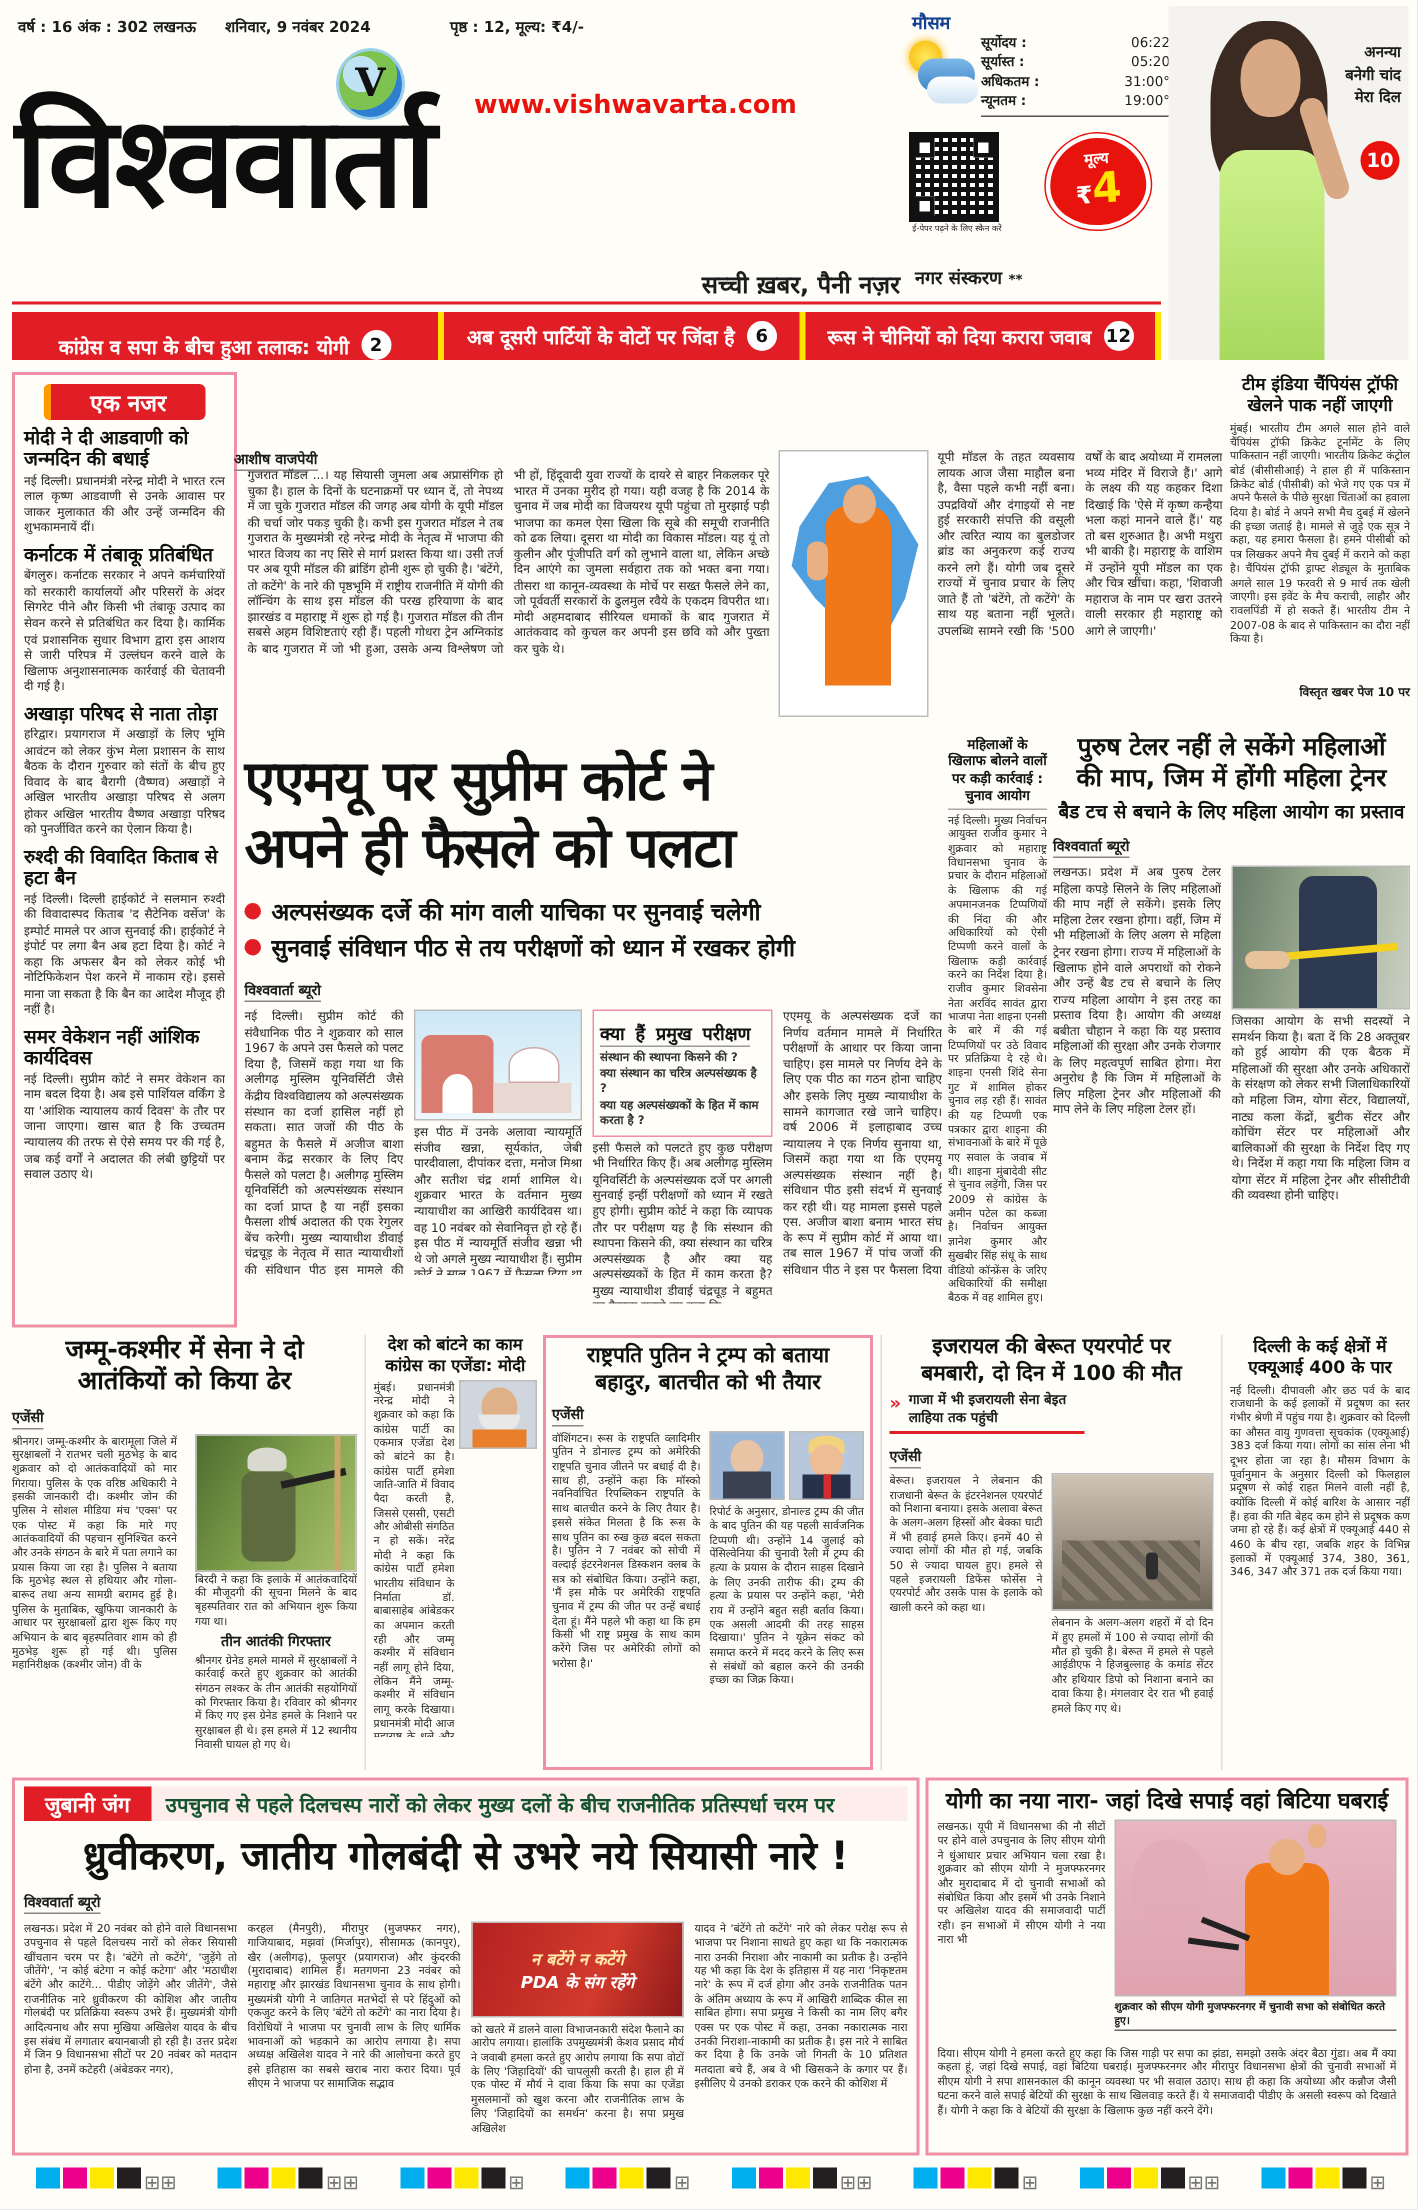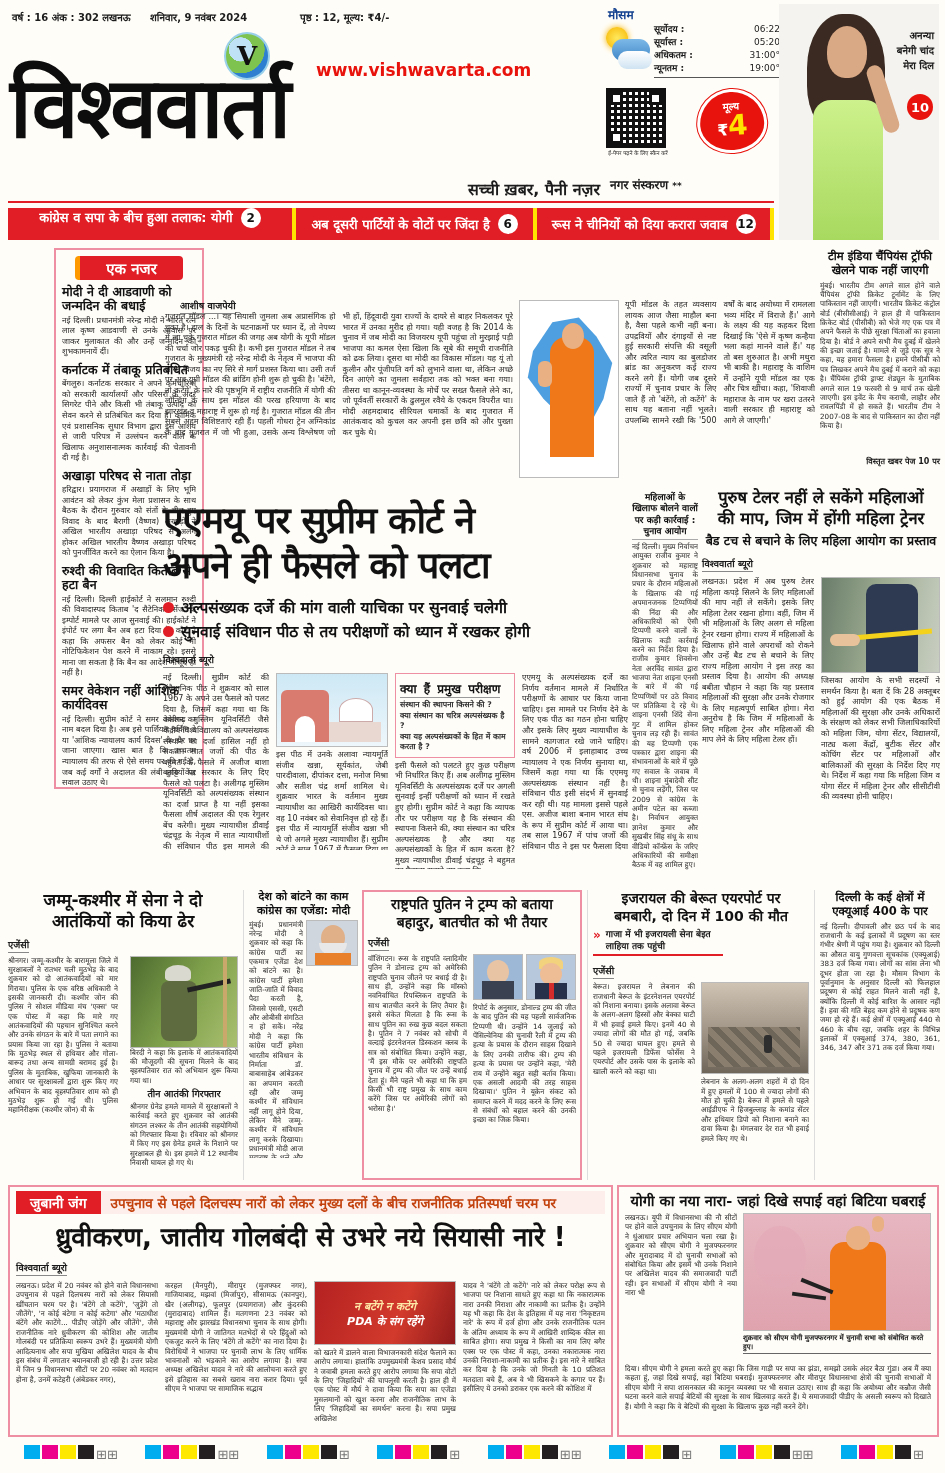--- a/index.html
+++ b/index.html
@@ -95,38 +95,38 @@
     <div style="position:absolute;left:96px;top:60px;width:16px;height:70px;border-radius:8px;background:#d9a884;transform:rotate(-18deg);"></div>
     <div style="position:absolute;right:5px;top:24px;text-align:right;font-size:10px;font-weight:bold;line-height:1.5;">
       <div>अनन्या</div>
       <div>बनेगी चांद</div>
       <div>मेरा दिल</div>
     </div>
     <div style="position:absolute;right:6px;top:90px;width:26px;height:26px;border-radius:50%;background:#e8130c;color:#fff;font-weight:bold;font-size:13px;display:flex;align-items:center;justify-content:center;">10</div>
   </div>
 
   <div class="abs" style="left:8px;top:208px;width:766px;height:32px;background:#e11d25;display:flex;align-items:stretch;">
-    <div style="flex:1.22;display:flex;align-items:flex-start;justify-content:center;gap:8px;color:#fff;font-weight:bold;font-size:13px;border-radius:12px;">
+    <div style="flex:1.22;display:flex;align-items:flex-end;justify-content:center;gap:8px;color:#fff;font-weight:bold;font-size:13px;border-radius:12px;">
         <span>कांग्रेस व सपा के बीच हुआ तलाक: योगी</span>
         <span class="circle-num" style="width:20px;height:20px;font-size:12px;">2</span>
       </div>
     <div class="tick-sep"></div>
     <div style="flex:1.02;display:flex;align-items:center;justify-content:center;gap:8px;color:#fff;font-weight:bold;font-size:13px;">
         <span>अब दूसरी पार्टियों के वोटों पर जिंदा है</span>
         <span class="circle-num" style="width:20px;height:20px;font-size:12px;">6</span>
       </div>
     <div class="tick-sep"></div>
     <div style="flex:1;display:flex;align-items:center;justify-content:center;gap:8px;color:#fff;font-weight:bold;font-size:13px;">
         <span>रूस ने चीनियों को दिया करारा जवाब</span>
         <span class="circle-num" style="width:20px;height:20px;font-size:12px;">12</span>
       </div>
     <div class="tick-sep"></div>
   </div>
 
-  <div class="abs pinkbox" style="left:8px;top:248px;width:150px;height:541px;padding:6px 6px;margin-left:46px;">
+  <div class="abs pinkbox" style="left:8px;top:248px;width:150px;height:637px;padding:6px 6px;">
     <div style="background:#e11d25;border-left:5px solid #ff9900;color:#fff;font-weight:bold;font-size:15px;text-align:center;border-radius:4px;width:108px;margin:0 auto 5px;padding:2px 0;">एक नजर</div>
     <div>
         <div class="hl" style="font-size:12.5px;line-height:1.15;margin:3px 0 2px;">मोदी ने दी आडवाणी को जन्मदिन की बधाई</div>
         <div class="bt">नई दिल्ली। प्रधानमंत्री नरेन्द्र मोदी ने भारत रत्न लाल कृष्ण आडवाणी से उनके आवास पर जाकर मुलाकात की और उन्हें जन्मदिन की शुभकामनायें दीं।</div>
       </div>
     <div>
         <div class="hl" style="font-size:12.5px;line-height:1.15;margin:5px 0 2px;">कर्नाटक में तंबाकू प्रतिबंधित</div>
         <div class="bt">बेंगलुरु। कर्नाटक सरकार ने अपने कर्मचारियों को सरकारी कार्यालयों और परिसरों के अंदर सिगरेट पीने और किसी भी तंबाकू उत्पाद का सेवन करने से प्रतिबंधित कर दिया है। कार्मिक एवं प्रशासनिक सुधार विभाग द्वारा इस आशय से जारी परिपत्र में उल्लंघन करने वाले के खिलाफ अनुशासनात्मक कार्रवाई की चेतावनी दी गई है।</div>
       </div>
     <div>
@@ -136,21 +136,21 @@
     <div>
         <div class="hl" style="font-size:12.5px;line-height:1.15;margin:5px 0 2px;">रुश्दी की विवादित किताब से हटा बैन</div>
         <div class="bt">नई दिल्ली। दिल्ली हाईकोर्ट ने सलमान रुश्दी की विवादास्पद किताब 'द सैटेनिक वर्सेज' के इम्पोर्ट मामले पर आज सुनवाई की। हाईकोर्ट ने इंपोर्ट पर लगा बैन अब हटा दिया है। कोर्ट ने कहा कि अफसर बैन को लेकर कोई भी नोटिफिकेशन पेश करने में नाकाम रहे। इससे माना जा सकता है कि बैन का आदेश मौजूद ही नहीं है।</div>
       </div>
     <div>
         <div class="hl" style="font-size:12.5px;line-height:1.15;margin:5px 0 2px;">समर वेकेशन नहीं आंशिक कार्यदिवस</div>
         <div class="bt">नई दिल्ली। सुप्रीम कोर्ट ने समर वेकेशन का नाम बदल दिया है। अब इसे पार्शियल वर्किंग डे या 'आंशिक न्यायालय कार्य दिवस' के तौर पर जाना जाएगा। खास बात है कि उच्चतम न्यायालय की तरफ से ऐसे समय पर की गई है, जब कई वर्गों ने अदालत की लंबी छुट्टियों पर सवाल उठाए थे।</div>
       </div>
   </div>
 
-  <div class="abs" style="left:180px;top:294px;"><span class="byline">आशीष वाजपेयी</span></div>
+  <div class="abs" style="left:156px;top:294px;"><span class="byline">आशीष वाजपेयी</span></div>
   <div class="abs bt cols2" style="left:165px;top:312px;width:348px;height:184px;"><span>गुजरात मॉडल ...। यह सियासी जुमला अब अप्रासंगिक हो चुका है। हाल के दिनों के घटनाक्रमों पर ध्यान दें, तो नेपथ्य में जा चुके गुजरात मॉडल की जगह अब योगी के यूपी मॉडल की चर्चा जोर पकड़ चुकी है। कभी इस गुजरात मॉडल ने तब गुजरात के मुख्यमंत्री रहे नरेन्द्र मोदी के नेतृत्व में भाजपा की भारत विजय का नए सिरे से मार्ग प्रशस्त किया था। उसी तर्ज पर अब यूपी मॉडल की ब्रांडिंग होनी शुरू हो चुकी है। 'बंटेंगे, तो कटेंगे' के नारे की पृष्ठभूमि में राष्ट्रीय राजनीति में योगी की लॉन्चिंग के साथ इस मॉडल की परख हरियाणा के बाद झारखंड व महाराष्ट्र में शुरू हो गई है। गुजरात मॉडल की तीन सबसे अहम विशिष्टताएं रही हैं। पहली गोधरा ट्रेन अग्निकांड</span> <span>के बाद गुजरात में जो भी हुआ, उसके अन्य विश्लेषण जो भी हों, हिंदूवादी युवा राज्यों के दायरे से बाहर निकलकर पूरे भारत में उनका मुरीद हो गया। यही वजह है कि 2014 के चुनाव में जब मोदी का विजयरथ यूपी पहुंचा तो मुरझाई पड़ी भाजपा का कमल ऐसा खिला कि सूबे की समूची राजनीति को ढक लिया। दूसरा था मोदी का विकास मॉडल। यह यूं तो कुलीन और पूंजीपति वर्ग को लुभाने वाला था, लेकिन अच्छे दिन आएंगे का जुमला सर्वहारा तक को भक्त बना गया। तीसरा था कानून-व्यवस्था के मोर्चे पर सख्त फैसले लेने का, जो पूर्ववर्ती सरकारों के ढुलमुल रवैये के एकदम विपरीत था। मोदी अहमदाबाद सीरियल धमाकों के बाद गुजरात में आतंकवाद को कुचल कर अपनी इस छवि को और पुख्ता कर चुके थे।</span></div>
   <div class="abs imgbox" style="left:519px;top:300px;width:100px;height:178px;background:#fff;">
     <div style="position:absolute;left:6px;top:14px;width:88px;height:120px;background:#4d9fe0;clip-path:polygon(8% 30%,30% 6%,60% 2%,80% 18%,98% 40%,88% 70%,70% 95%,45% 88%,20% 70%,2% 52%);"></div>
     <div style="position:absolute;left:30px;top:36px;width:44px;height:120px;border-radius:16px 16px 0 0;background:#f07818;"></div>
     <div style="position:absolute;left:42px;top:22px;width:22px;height:26px;border-radius:50%;background:#e8b083;"></div>
     <div style="position:absolute;left:18px;top:60px;width:14px;height:26px;border-radius:6px;background:#e8b083;"></div>
   </div>
   <div class="abs bt cols2" style="left:625px;top:300px;width:190px;height:198px;"><span>यूपी मॉडल के तहत व्यवसाय लायक आज जैसा माहौल बना है, वैसा पहले कभी नहीं बना। उपद्रवियों और दंगाइयों से नष्ट हुई सरकारी संपत्ति की वसूली और त्वरित न्याय का बुलडोजर ब्रांड का अनुकरण कई राज्य करने लगे हैं। योगी जब दूसरे राज्यों में चुनाव प्रचार के लिए जाते हैं तो 'बंटेंगे, तो कटेंगे' के साथ यह बताना नहीं भूलते।</span> <span>उपलब्धि सामने रखी कि '500 वर्षों के बाद अयोध्या में रामलला भव्य मंदिर में विराजे हैं।' आगे के लक्ष्य की यह कहकर दिशा दिखाई कि 'ऐसे में कृष्ण कन्हैया भला कहां मानने वाले हैं।' यह तो बस शुरुआत है। अभी मथुरा भी बाकी है। महाराष्ट्र के वाशिम में उन्होंने यूपी मॉडल का एक और चित्र खींचा। कहा, 'शिवाजी महाराज के नाम पर खरा उतरने वाली सरकार ही महाराष्ट्र को आगे ले जाएगी।'</span></div>
 
   <div class="abs" style="left:820px;top:250px;width:120px;height:224px;">
@@ -291,21 +291,21 @@
   </div>
 
   <div class="abs" style="left:814px;top:890px;width:126px;height:290px;padding-left:5px;border-left:1px solid #ddd;">
     <div class="hl center" style="font-size:11.5px;line-height:1.25;margin-bottom:3px;"><span>दिल्ली के कई क्षेत्रों में</span><br><span>एक्यूआई 400 के पार</span></div>
     <div class="bt7" style="height:242px;">नई दिल्ली। दीपावली और छठ पर्व के बाद राजधानी के कई इलाकों में प्रदूषण का स्तर गंभीर श्रेणी में पहुंच गया है। शुक्रवार को दिल्ली का औसत वायु गुणवत्ता सूचकांक (एक्यूआई) 383 दर्ज किया गया। लोगों का सांस लेना भी दूभर होता जा रहा है। मौसम विभाग के पूर्वानुमान के अनुसार दिल्ली को फिलहाल प्रदूषण से कोई राहत मिलने वाली नहीं है, क्योंकि दिल्ली में कोई बारिश के आसार नहीं हैं। हवा की गति बेहद कम होने से प्रदूषक कण जमा हो रहे हैं। कई क्षेत्रों में एक्यूआई 440 से 460 के बीच रहा, जबकि शहर के विभिन्न इलाकों में एक्यूआई 374, 380, 361, 346, 347 और 371 तक दर्ज किया गया।</div>
   </div>
 
   <div class="abs pinkbox" style="left:8px;top:1185px;width:605px;height:252px;padding:4px 6px;">
     <div style="display:flex;align-items:center;gap:10px;background:#fdeeec;">
       <span style="background:#e11d25;color:#fff;font-weight:bold;font-size:14px;padding:2px 14px;">जुबानी जंग</span>
-      <span style="font-weight:bold;font-size:13.5px;color:#c2410c;">उपचुनाव से पहले दिलचस्प नारों को लेकर मुख्य दलों के बीच राजनीतिक प्रतिस्पर्धा चरम पर</span>
+      <span style="font-weight:bold;font-size:13.5px;color:#14532d;">उपचुनाव से पहले दिलचस्प नारों को लेकर मुख्य दलों के बीच राजनीतिक प्रतिस्पर्धा चरम पर</span>
     </div>
     <div class="hl center" style="font-size:26px;margin:4px 0 2px;">ध्रुवीकरण, जातीय गोलबंदी से उभरे नये सियासी नारे !</div>
     <div><span class="byline">विश्ववार्ता ब्यूरो</span></div>
     <div style="display:flex;gap:7px;margin-top:2px;">
       <div class="bt7" style="width:142px;height:158px;">लखनऊ। प्रदेश में 20 नवंबर को होने वाले विधानसभा उपचुनाव से पहले दिलचस्प नारों को लेकर सियासी खींचतान चरम पर है। 'बंटेंगे तो कटेंगे', 'जुड़ेंगे तो जीतेंगे', 'न कोई बंटेगा न कोई कटेगा' और 'मठाधीश बंटेंगे और काटेंगे... पीडीए जोड़ेंगे और जीतेंगे', जैसे राजनीतिक नारे ध्रुवीकरण की कोशिश और जातीय गोलबंदी पर प्रतिक्रिया स्वरूप उभरे हैं। मुख्यमंत्री योगी आदित्यनाथ और सपा मुखिया अखिलेश यादव के बीच इस संबंध में लगातार बयानबाजी हो रही है। उत्तर प्रदेश में जिन 9 विधानसभा सीटों पर 20 नवंबर को मतदान होना है, उनमें कटेहरी (अंबेडकर नगर),</div>
       <div class="bt7" style="width:142px;height:158px;">करहल (मैनपुरी), मीरापुर (मुजफ्फर नगर), गाजियाबाद, मझवां (मिर्जापुर), सीसामऊ (कानपुर), खैर (अलीगढ़), फूलपुर (प्रयागराज) और कुंदरकी (मुरादाबाद) शामिल हैं। मतगणना 23 नवंबर को महाराष्ट्र और झारखंड विधानसभा चुनाव के साथ होगी। मुख्यमंत्री योगी ने जातिगत मतभेदों से परे हिंदुओं को एकजुट करने के लिए 'बंटेंगे तो कटेंगे' का नारा दिया है। विरोधियों ने भाजपा पर चुनावी लाभ के लिए धार्मिक भावनाओं को भड़काने का आरोप लगाया है। सपा अध्यक्ष अखिलेश यादव ने नारे की आलोचना करते हुए इसे इतिहास का सबसे खराब नारा करार दिया। पूर्व सीएम ने भाजपा पर सामाजिक सद्भाव</div>
       <div style="width:142px;">
         <div class="imgbox" style="width:100%;height:64px;background:linear-gradient(110deg,#b42121,#d23a2c 60%,#8f1a1a);display:flex;flex-direction:column;align-items:center;justify-content:center;">
           <div style="color:#ffe9a8;font-weight:bold;font-size:11px;font-style:italic;">न बटेंगे न कटेंगे</div>
           <div style="color:#fff;font-weight:bold;font-size:11px;font-style:italic;">PDA के संग रहेंगे</div>

